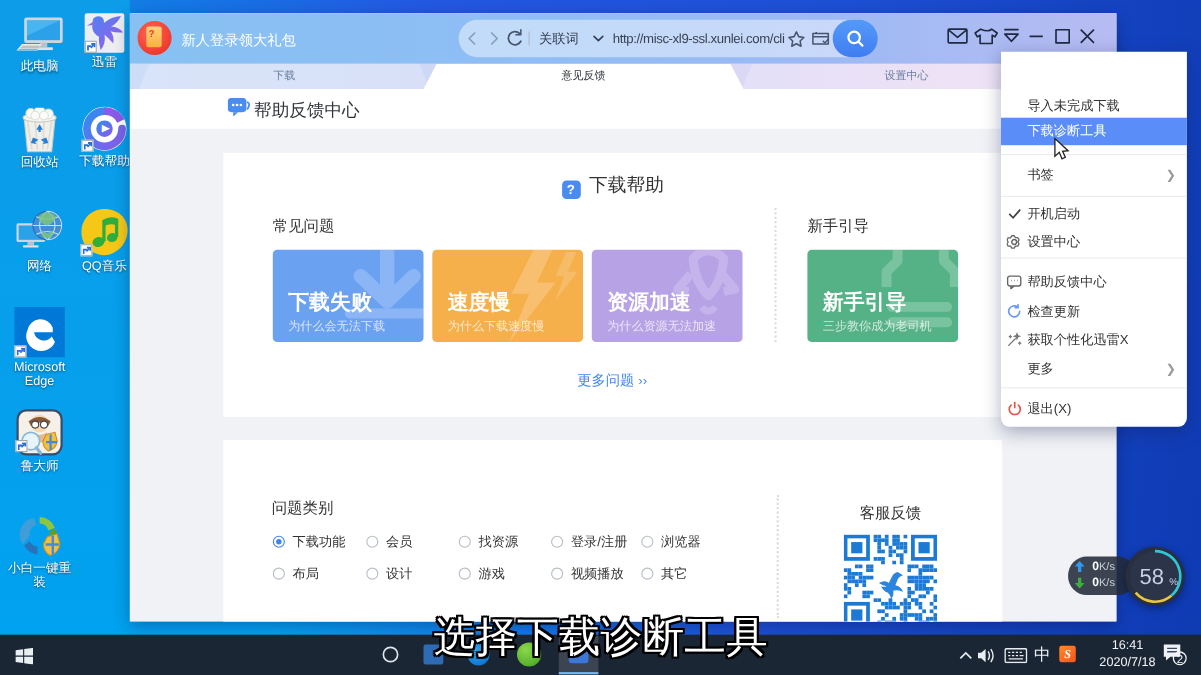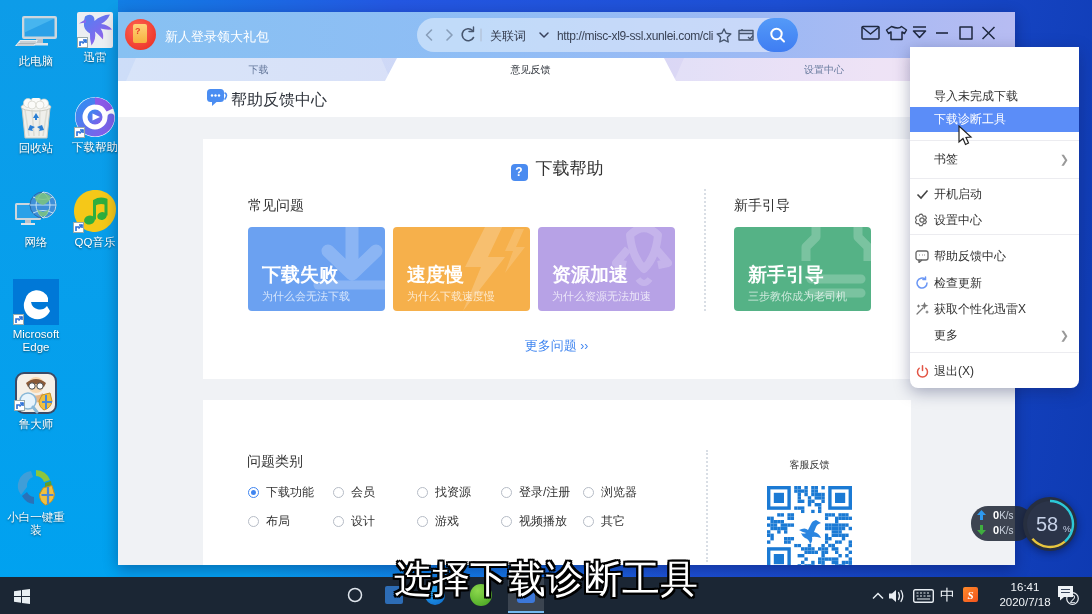--- a/index.html
+++ b/index.html
@@ -366,21 +366,21 @@
       <div class="radio" style="left:45px;top:84px;"><span class="rc sel"></span>下载功能</div>
       <div class="radio" style="left:130px;top:84px;"><span class="rc"></span>会员</div>
       <div class="radio" style="left:214px;top:84px;"><span class="rc"></span>找资源</div>
       <div class="radio" style="left:298px;top:84px;"><span class="rc"></span>登录/注册</div>
       <div class="radio" style="left:380px;top:84px;"><span class="rc"></span>浏览器</div>
       <div class="radio" style="left:45px;top:113px;"><span class="rc"></span>布局</div>
       <div class="radio" style="left:130px;top:113px;"><span class="rc"></span>设计</div>
       <div class="radio" style="left:214px;top:113px;"><span class="rc"></span>游戏</div>
       <div class="radio" style="left:298px;top:113px;"><span class="rc"></span>视频播放</div>
       <div class="radio" style="left:380px;top:113px;"><span class="rc"></span>其它</div>
-      <div style="position:absolute;left:564px;top:58px;width:85px;text-align:center;font-size:10px;color:#333;">客服反馈</div>
+      <div style="position:absolute;left:564px;top:58px;width:85px;text-align:center;font-size:14px;color:#333;">客服反馈</div>
       <div id="qr" style="position:absolute;left:564px;top:86px;width:85px;height:85px;"><svg width="85" height="85" viewBox="0 0 85 85">
             <rect width="85" height="85" fill="#fff"></rect>
             <rect x="27.20" y="0.00" width="3.40" height="3.40" fill="#1b7ad4"></rect>
             <rect x="30.60" y="0.00" width="3.40" height="3.40" fill="#1b7ad4"></rect>
             <rect x="37.40" y="0.00" width="3.40" height="3.40" fill="#1b7ad4"></rect>
             <rect x="44.20" y="0.00" width="3.40" height="3.40" fill="#1b7ad4"></rect>
             <rect x="47.60" y="0.00" width="3.40" height="3.40" fill="#1b7ad4"></rect>
             <rect x="54.40" y="0.00" width="3.40" height="3.40" fill="#1b7ad4"></rect>
             <rect x="27.20" y="3.40" width="3.40" height="3.40" fill="#1b7ad4"></rect>
             <rect x="30.60" y="3.40" width="3.40" height="3.40" fill="#1b7ad4"></rect>

